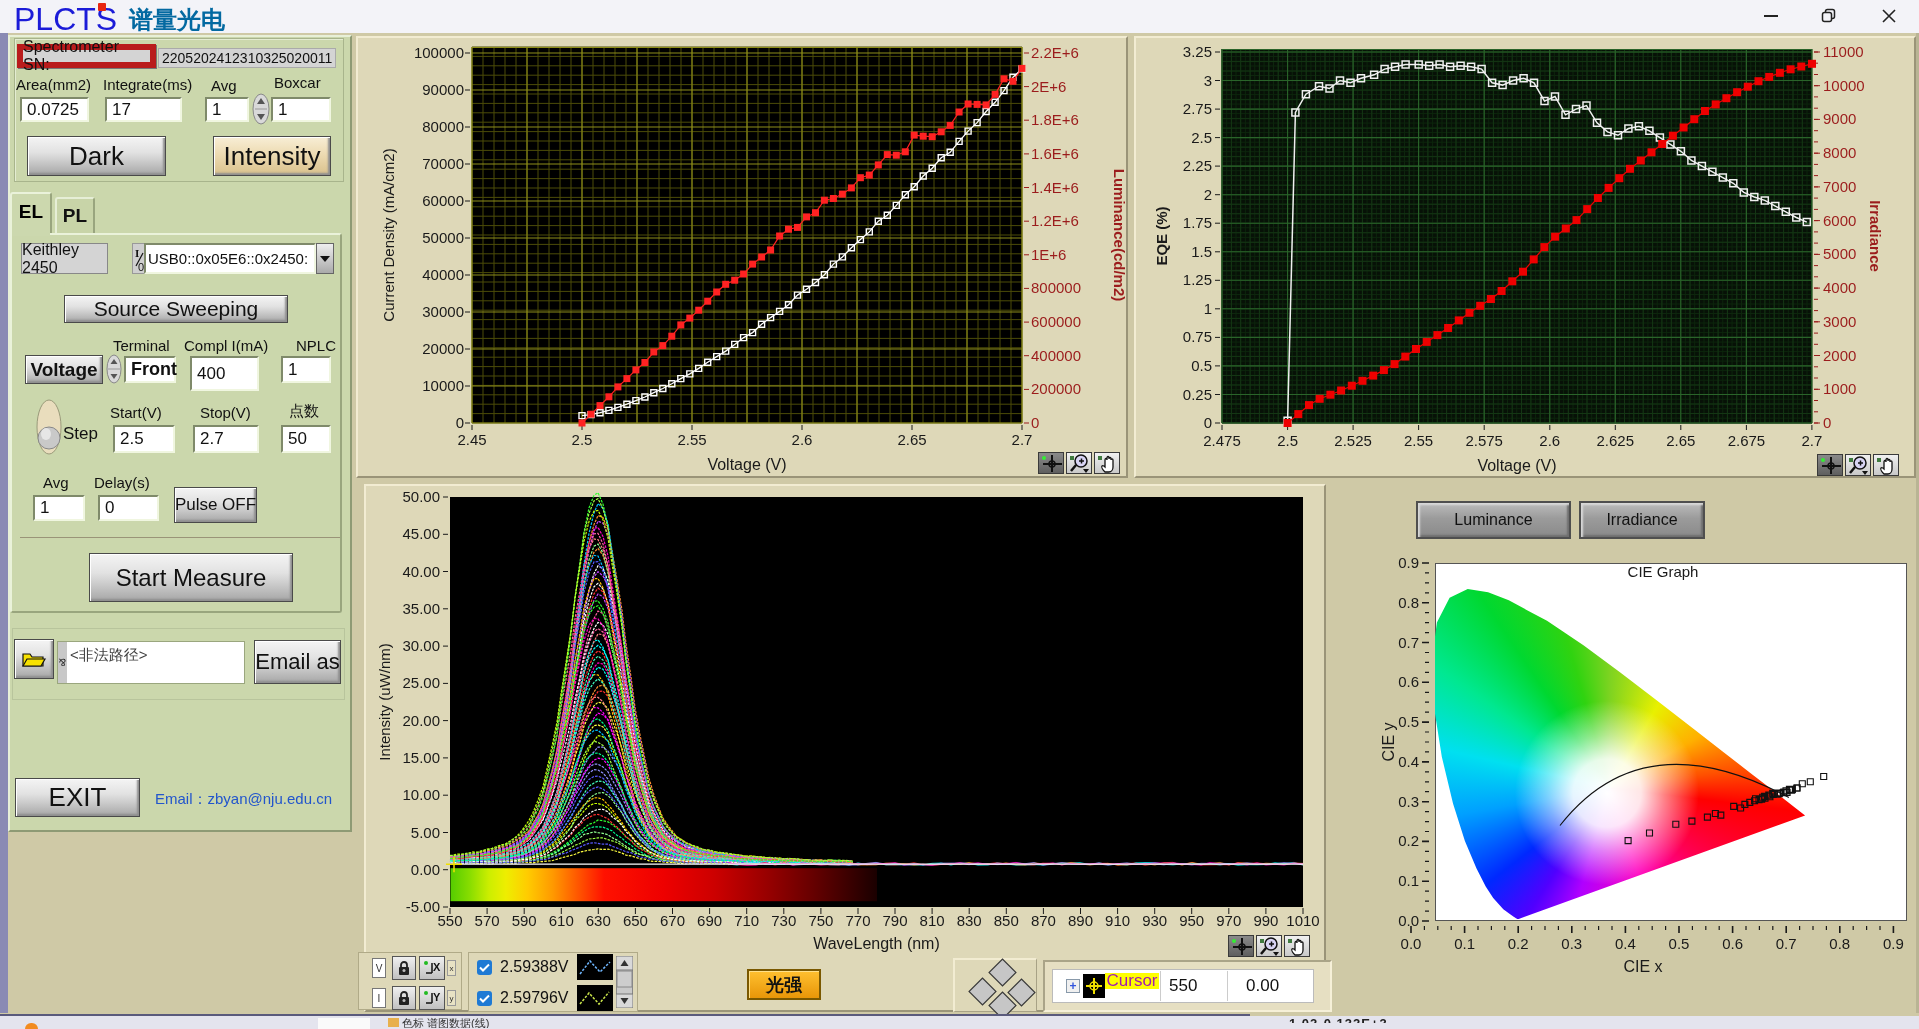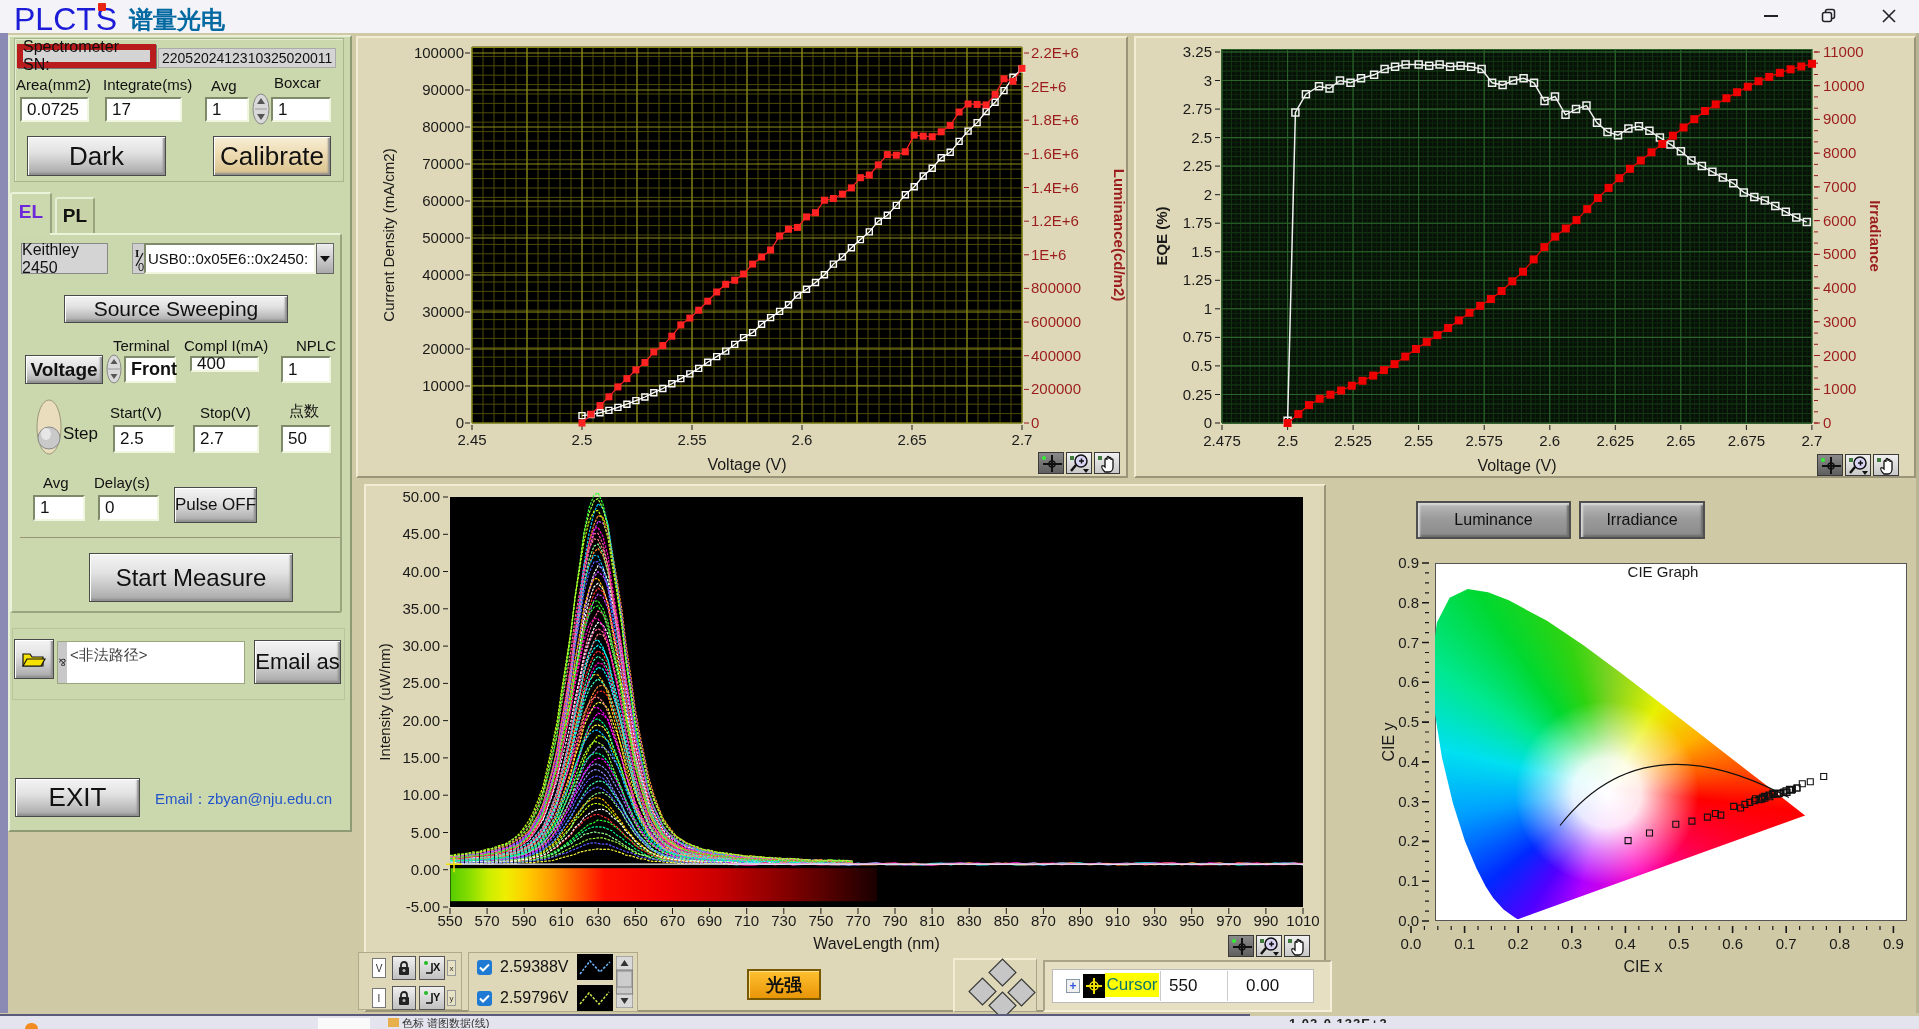--- a/index.html
+++ b/index.html
@@ -26,22 +26,22 @@
 <div class="fld" style="left:105px;top:97px;width:77px;height:25px;font-size:17px">17</div>
 <div class="fld" style="left:205px;top:97px;width:44px;height:25px;font-size:17px">1</div>
 <div class="fld" style="left:271px;top:97px;width:60px;height:25px;font-size:17px">1</div>
 <svg class="abs" style="left:252px;top:92px" width="18" height="34">
     <ellipse cx="9" cy="17" rx="8" ry="15" fill="#d9d9d9" stroke="#888"></ellipse>
     <path d="M9 6l4 6h-8z" fill="#555"></path>
     <path d="M9 28l-4-6h8z" fill="#555"></path>
     <path d="M3 17h12" stroke="#999"></path>
   </svg>
 <div class="btn" style="left:27px;top:136px;width:139px;height:40px;font-size:26px">Dark</div>
-<div class="btn" style="left:213px;top:136px;width:118px;height:40px;font-size:26px;background:linear-gradient(180deg,#f8eed6 0%,#eddbb2 45%,#d9c18c 100%)">Calibrate</div>
-<div class="abs" style="left:10px;top:192px;width:42px;height:42px;background:#ccd8ae;border-top:2px solid #eaf2da;border-left:2px solid #eaf2da;border-right:2px solid #99a57e;border-radius:3px 3px 0 0;display:flex;align-items:center;justify-content:center;font-weight:bold;font-size:19px;color:#6d28d9;padding-bottom:4px">EL</div>
+<div class="btn" style="left:213px;top:136px;width:118px;height:40px;font-size:26px;background:linear-gradient(180deg,#f8eed6 0%,#eddbb2 45%,#d9c18c 100%)">Intensity</div>
+<div class="abs" style="left:10px;top:192px;width:42px;height:42px;background:#ccd8ae;border-top:2px solid #eaf2da;border-left:2px solid #eaf2da;border-right:2px solid #99a57e;border-radius:3px 3px 0 0;display:flex;align-items:center;justify-content:center;font-weight:bold;font-size:19px;color:#000000;padding-bottom:4px">EL</div>
 <div class="abs" style="left:55px;top:197px;width:40px;height:36px;background:#c8d4a8;border-top:2px solid #e6eed6;border-left:2px solid #e6eed6;border-right:2px solid #99a57e;border-radius:3px 3px 0 0;display:flex;align-items:center;justify-content:center;font-weight:bold;font-size:19px;color:#111">PL</div>
 <div class="abs" style="left:10px;top:233px;width:332px;height:380px;border-top:2px solid #eaf2da;border-left:2px solid #eaf2da;border-right:2px solid #99a57e;border-bottom:2px solid #99a57e;border-radius:0 3px 3px 3px"></div>
 <div class="abs" style="left:12px;top:233px;width:38px;height:3px;background:#ccd8ae"></div>
 <div class="glbl" style="left:21px;top:243px;width:87px;height:31px;font-size:16px;border:1px solid #888">Keithley 2450</div>
 <div class="abs" style="left:132px;top:243px;width:13px;height:31px;background:#cfcfcf;border:1px solid #999"><svg width="13" height="31">
       <text x="2" y="13" font-size="11" font-weight="bold" fill="#111" font-family="Liberation Serif,serif">I</text>
       <path d="M3 22L10 9" stroke="#111" stroke-width="1.2"></path>
       <text x="5" y="27" font-size="11" fill="#111">0</text>
     </svg></div>
 <div class="fld" style="left:144px;top:243px;width:172px;height:31px;font-size:15px;padding-left:2px;overflow:hidden;white-space:nowrap">USB0::0x05E6::0x2450:</div>
@@ -55,21 +55,21 @@
 <div class="lbl" style="left:184px;top:337px">Compl I(mA)</div>
 <div class="lbl" style="left:296px;top:337px">NPLC</div>
 <div class="btn" style="left:25px;top:355px;width:78px;height:29px;font-size:19px;font-weight:bold">Voltage</div>
 <svg class="abs" style="left:106px;top:353px" width="16" height="32">
     <ellipse cx="8" cy="16" rx="7" ry="14" fill="#d9d9d9" stroke="#888"></ellipse>
     <path d="M8 6l3.5 5h-7z" fill="#555"></path>
     <path d="M8 26l-3.5-5h7z" fill="#555"></path>
     <path d="M2 16h12" stroke="#999"></path>
   </svg>
 <div class="fld" style="left:124px;top:356px;width:52px;height:27px;font-size:18px;font-weight:bold">Front</div>
-<div class="fld" style="left:190px;top:356px;width:69px;height:16px;font-size:17px">400</div>
+<div class="fld" style="left:190px;top:356px;width:69px;height:35px;font-size:17px">400</div>
 <div class="fld" style="left:281px;top:356px;width:50px;height:27px;font-size:17px">1</div>
 <svg class="abs" style="left:36px;top:398px" width="26" height="58">
     <ellipse cx="13" cy="29" rx="12" ry="27" fill="#e9ddbd" stroke="#9a9a7a"></ellipse>
     <circle cx="13" cy="40" r="11" fill="#c9c9c9" stroke="#888"></circle>
     <ellipse cx="10" cy="36" rx="5" ry="6" fill="#e6e6e6"></ellipse>
   </svg>
 <div class="lbl" style="left:63px;top:424px;font-size:17px">Step</div>
 <div class="lbl" style="left:110px;top:404px">Start(V)</div>
 <div class="lbl" style="left:200px;top:404px">Stop(V)</div>
 <div class="lbl" style="left:289px;top:402px">点数</div>
@@ -676,21 +676,21 @@
       <rect x="37" y="38" width="19" height="19" transform="rotate(45 46.5 47.5)"></rect>
     </g>
   </svg>
 <div class="abs" style="left:1043px;top:960px;width:289px;height:52px;background:#e6dfc2;border-top:2px solid #aaa488;border-left:2px solid #aaa488;border-right:2px solid #f6f0d8;border-bottom:2px solid #f6f0d8"></div>
 <div class="abs" style="left:1052px;top:969px;width:262px;height:34px;background:#fff;border:1px solid #bbb"></div>
 <div class="abs" style="left:1066px;top:979px;width:14px;height:14px;background:#f0f0f0;border:1px solid #8899aa;color:#3355dd;font-size:12px;text-align:center;line-height:12px;font-weight:bold">+</div>
 <div class="abs" style="left:1083px;top:974px;width:22px;height:24px;background:#000"><svg width="22" height="24">
       <path d="M11 4v16M3 12h16" stroke="#f0e000" stroke-width="2"></path>
       <circle cx="11" cy="12" r="4" fill="none" stroke="#f0e000" stroke-width="1.5"></circle>
     </svg></div>
-<div class="abs" style="left:1105px;top:973px;width:54px;height:24px;background:#ffff00;color:#0f766e;font-size:17px;display:flex;align-items:center;justify-content:center">Cursor</div>
+<div class="abs" style="left:1105px;top:973px;width:54px;height:16px;background:#ffff00;color:#a21caf;font-size:17px;display:flex;align-items:center;justify-content:center">Cursor</div>
 <div class="abs" style="left:1160px;top:971px;width:66px;height:30px;background:#fff;border-left:1px solid #ccc;color:#111;font-size:17px;display:flex;align-items:center;padding-left:8px">550</div>
 <div class="abs" style="left:1227px;top:971px;width:84px;height:30px;background:#fff;border-left:1px solid #ccc;color:#111;font-size:17px;display:flex;align-items:center;padding-left:18px">0.00</div>
 <div class="abs" style="left:0;top:1014px;width:1250px;height:2px;background:#5a5a7c"></div>
 <div class="abs" style="left:0;top:1016px;width:1919px;height:13px;background:#e4e4ee"></div>
 <div class="abs" style="left:318px;top:1018px;width:52px;height:11px;background:#fafafa"></div>
 <div class="abs" style="left:388px;top:1018px;width:11px;height:9px;background:#e8b04c"></div>
 <div class="abs" style="left:402px;top:1016px;width:110px;height:12px;color:#333;font-size:11px;overflow:hidden">色标 谱图数据(线)</div>
 <div class="abs" style="left:1289px;top:1016px;width:120px;height:7px;color:#222;font-size:13px;font-weight:bold;overflow:hidden;letter-spacing:1px">1.02-0 132E+3</div>
 <div class="abs" style="left:25px;top:1023px;width:13px;height:6px;background:#f28b20;border-radius:6px 6px 0 0"></div>
 </body></html>

